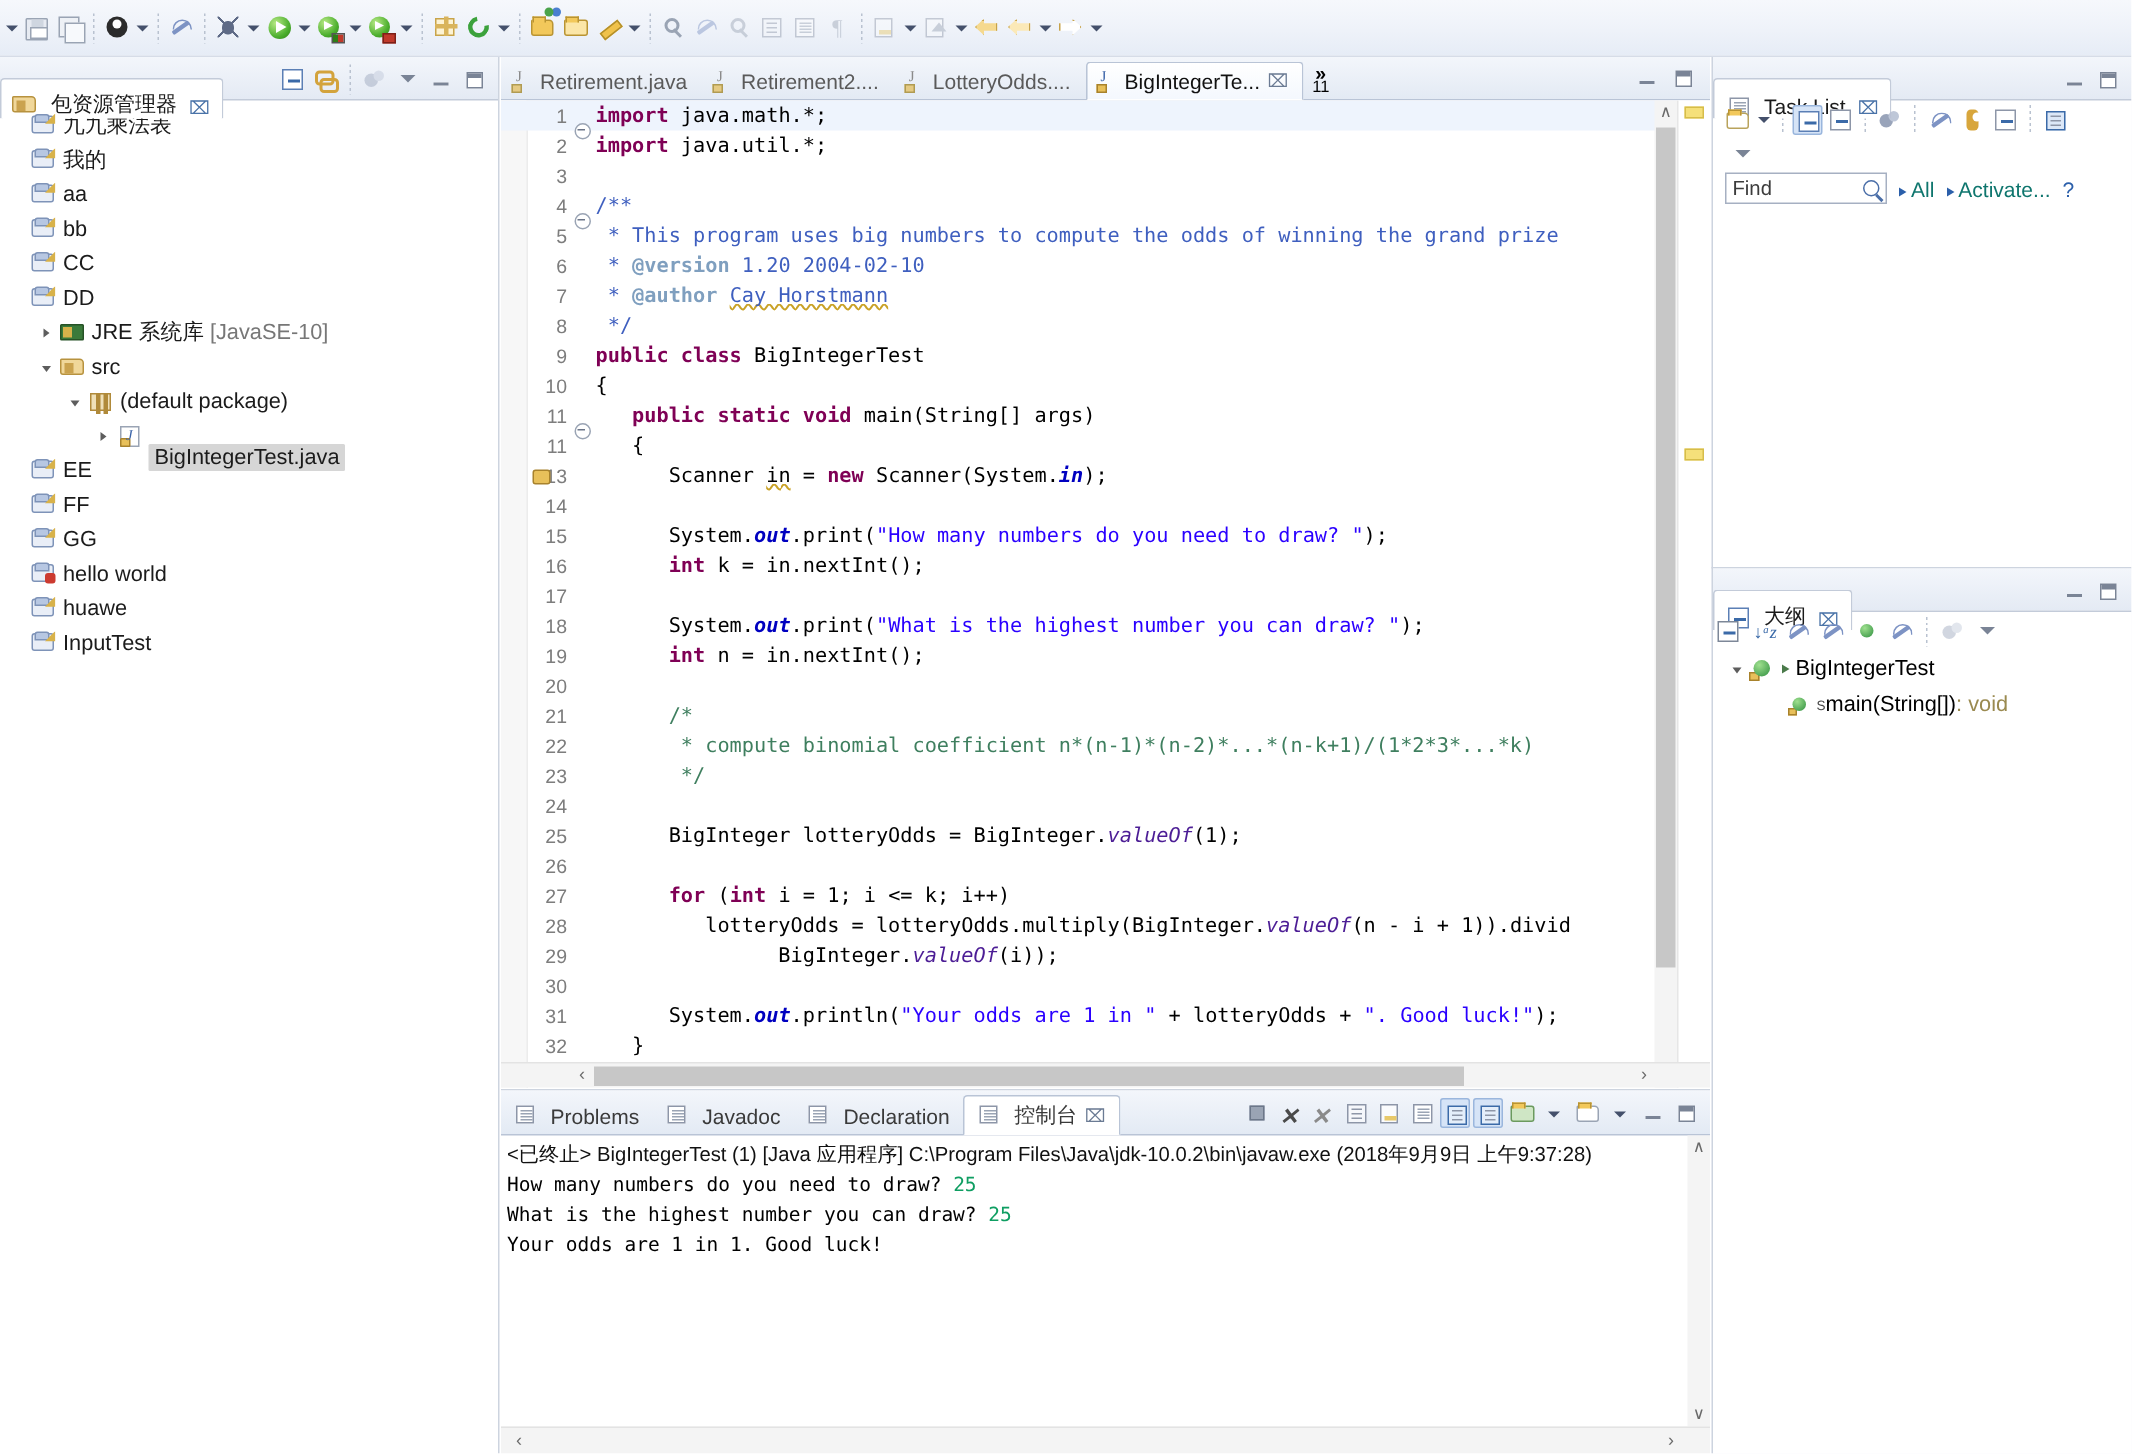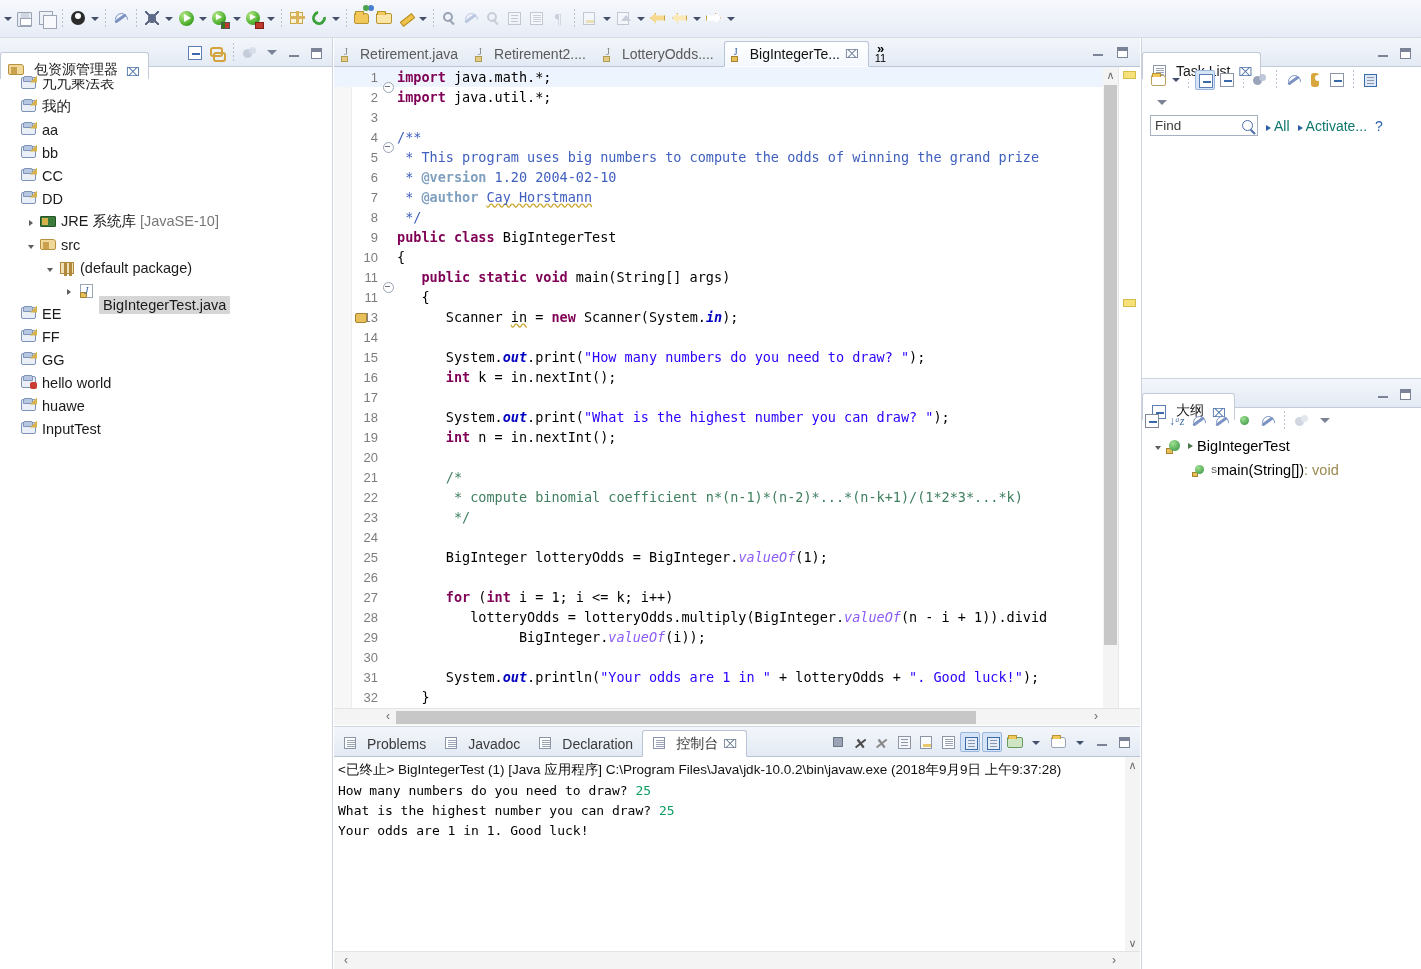--- a/index.html
+++ b/index.html
@@ -178,21 +178,21 @@
   .ctext{padding-left:2px;}
   .bpm{position:absolute;left:20px;width:14px;height:14px;}
   .bpm::after{content:"";position:absolute;left:1px;top:3px;width:10px;height:8px;background:#e8c05a;border:1px solid #a8822c;border-radius:2px;}
 
   .kw{color:#7f0055;font-weight:bold;}
   .str{color:#2a00ff;}
   .cmt{color:#3f7f5f;}
   .jdoc{color:#3f5fbf;}
   .jtag{color:#7f9fbf;font-weight:bold;}
   .fld{color:#0000c0;font-style:italic;font-weight:bold;}
-  .mth{color:#8b5cf6;font-style:italic;}
+  .mth{color:#4c1d95;font-style:italic;}
   .spell{text-decoration:underline wavy #c9a227;text-decoration-skip-ink:none;}
 
   .vscroll{position:absolute;right:22px;top:0;width:15px;height:100%;background:#f4f4f4;}
   .vscroll .thumb{position:absolute;left:1px;top:18px;width:13px;height:560px;background:#c7c7c7;}
   .vscroll .ar{position:absolute;left:0;width:15px;height:17px;color:#6a6a6a;font-size:11px;text-align:center;line-height:17px;}
   .ovr{position:absolute;right:0;top:0;width:22px;height:100%;background:#fff;border-left:1px solid #e6e6e6;}
   .ovr .m{position:absolute;left:4px;width:13px;height:8px;background:#f5e07a;border:1px solid #d6bd4a;}
   .hscroll{position:absolute;left:0;bottom:0;height:17px;width:806px;background:#f4f4f4;border-top:1px solid #e3e3e3;}
   .hscroll .thumb{position:absolute;left:62px;top:2px;width:580px;height:13px;background:#c7c7c7;}
   .hscroll .ar{position:absolute;width:16px;height:17px;color:#6a6a6a;font-size:12px;text-align:center;line-height:15px;}

